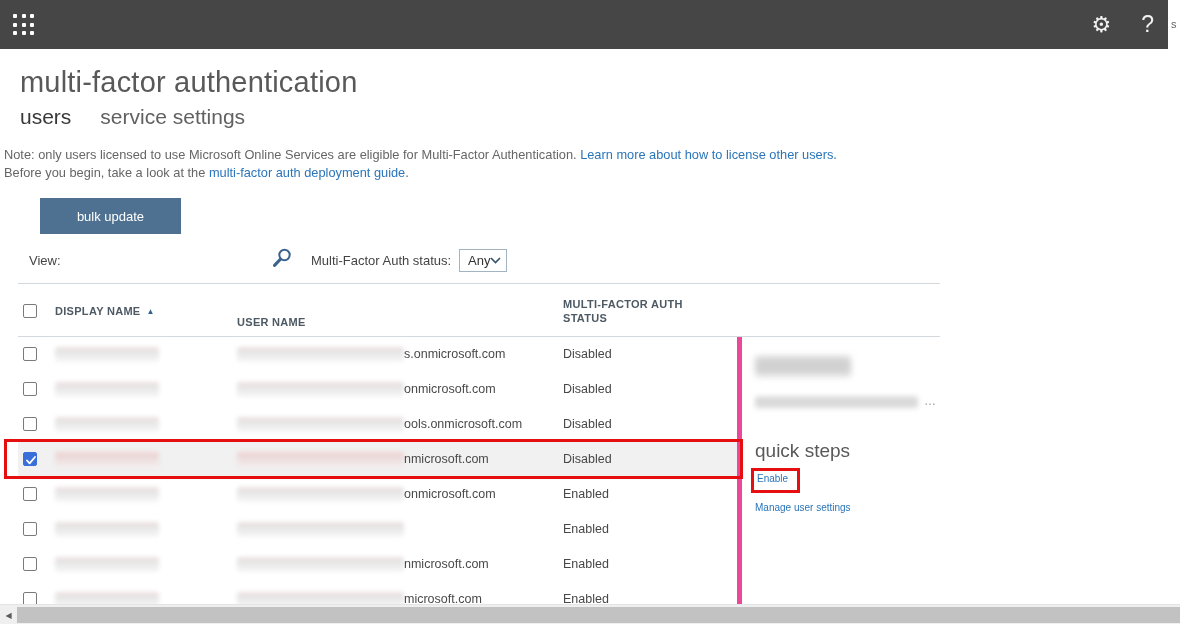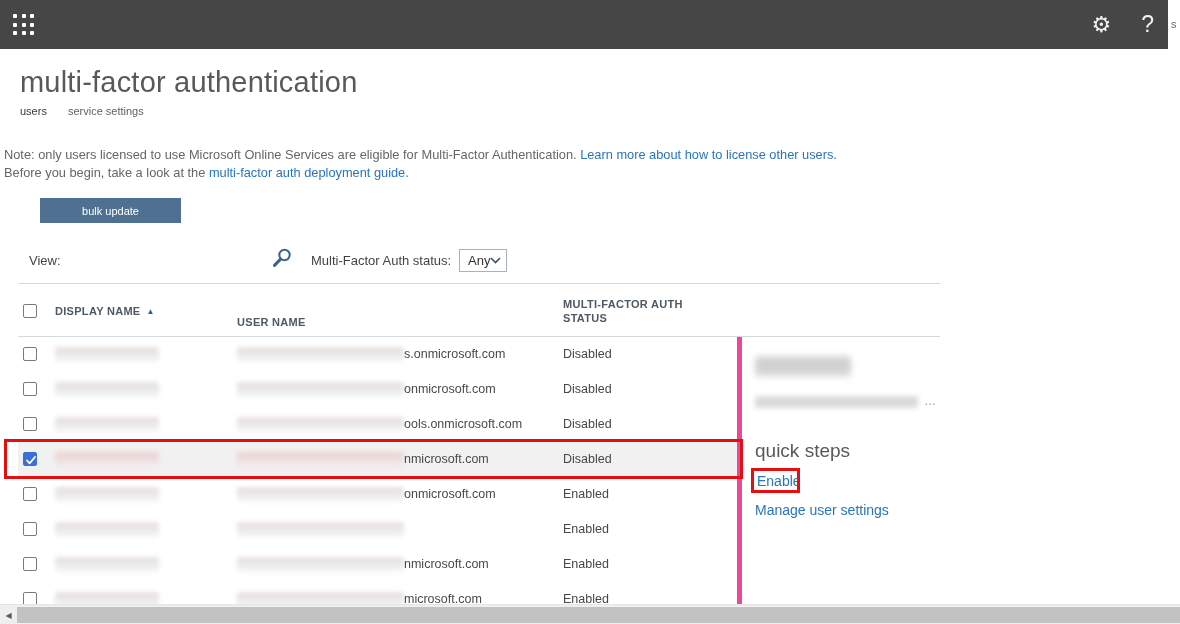--- a/index.html
+++ b/index.html
@@ -19,32 +19,32 @@
   .topbar-icons { position:absolute; right:14px; top:0; height:49px; display:flex; align-items:center; gap:30px; }
   .gear-glyph { color:#f2f2f2; font-size:22px; line-height:1; cursor:pointer;
                 font-family:"DejaVu Sans",sans-serif; }
   .help-glyph { color:#f2f2f2; font-size:23px; font-weight:300; line-height:1; cursor:pointer; }
   .topbar-clip { position:absolute; left:1171px; top:18px; font-size:11px; color:#666;
                  width:9px; overflow:hidden; white-space:nowrap; }
 
   
   .page-title { position:absolute; left:20px; top:66px; font-size:29px; font-weight:300;
                 color:#595959; letter-spacing:.2px; }
-  .tabs { position:absolute; left:20px; top:105px; display:flex; gap:21px; font-size:11px; }
+  .tabs { position:absolute; left:20px; top:105px; display:flex; gap:29px; font-size:21px; }
   .tab { cursor:pointer; }
   .tab.active { color:#383838; }
   .tab.inactive { color:#616161; }
 
   
   .note { position:absolute; left:4px; top:146px; font-size:12.8px; line-height:17.5px; color:#666; }
   .note a { color:#2a75ba; text-decoration:none; cursor:pointer; }
 
   
-  .bulk-btn { position:absolute; left:40px; top:198px; width:141px; height:25px;
-              background:#4f7191; color:#fff; border:none; font-size:11px;
+  .bulk-btn { position:absolute; left:40px; top:198px; width:141px; height:36px;
+              background:#4f7191; color:#fff; border:none; font-size:13px;
               font-family:inherit; cursor:pointer; }
 
   
   .filters-label { position:absolute; font-size:13px; color:#444; }
   .lbl-view { left:29px; top:253px; }
   .lbl-status { left:311px; top:253px; }
   .select { position:absolute; top:249px; height:23px; border:1px solid #a2b4c2;
             background:#fff; display:flex; align-items:center; justify-content:space-between;
             padding:0 7px 0 8px; font-size:13px; color:#333; cursor:pointer; }
   .sel-view { left:68px; width:191px; }
@@ -87,21 +87,21 @@
 
   
   .panel-name-blur { position:absolute; left:755px; top:356px; width:96px; height:21px;
                      border-radius:3px; filter:blur(3px);
                      background:linear-gradient(180deg,#d6d6d6,#cfcfcf 60%,#e3e3e3); }
   .panel-email-blur { position:absolute; left:755px; top:396px; width:163px; height:13px;
                       border-radius:3px; filter:blur(2.5px);
                       background:linear-gradient(180deg,#dedede,#d6d6d6 60%,#ececec); }
   .panel-email-ellipsis { position:absolute; left:924px; top:394px; font-size:12px; color:#9a9a9a; }
   .quick-steps { position:absolute; left:755px; top:440px; font-size:19px; font-weight:300; color:#595959; }
-  .panel-link { position:absolute; font-size:14px; color:#2a75ba; text-decoration:none; cursor:pointer; }
+  .panel-link { position:absolute; font-size:10px; color:#2a75ba; text-decoration:none; cursor:pointer; }
   .link-enable { left:757px; top:473px; }
   .link-manage { left:755px; top:502px; }
 
   
   .annotation { position:absolute; border:3px solid #e60f0f; pointer-events:none; }
   .anno-row { left:4px; top:439px; width:739px; height:40px; }
   .anno-enable { left:751px; top:468px; width:49px; height:25px; }
 
   
   .hscroll { position:absolute; left:0; top:604px; width:1180px; height:20px;

